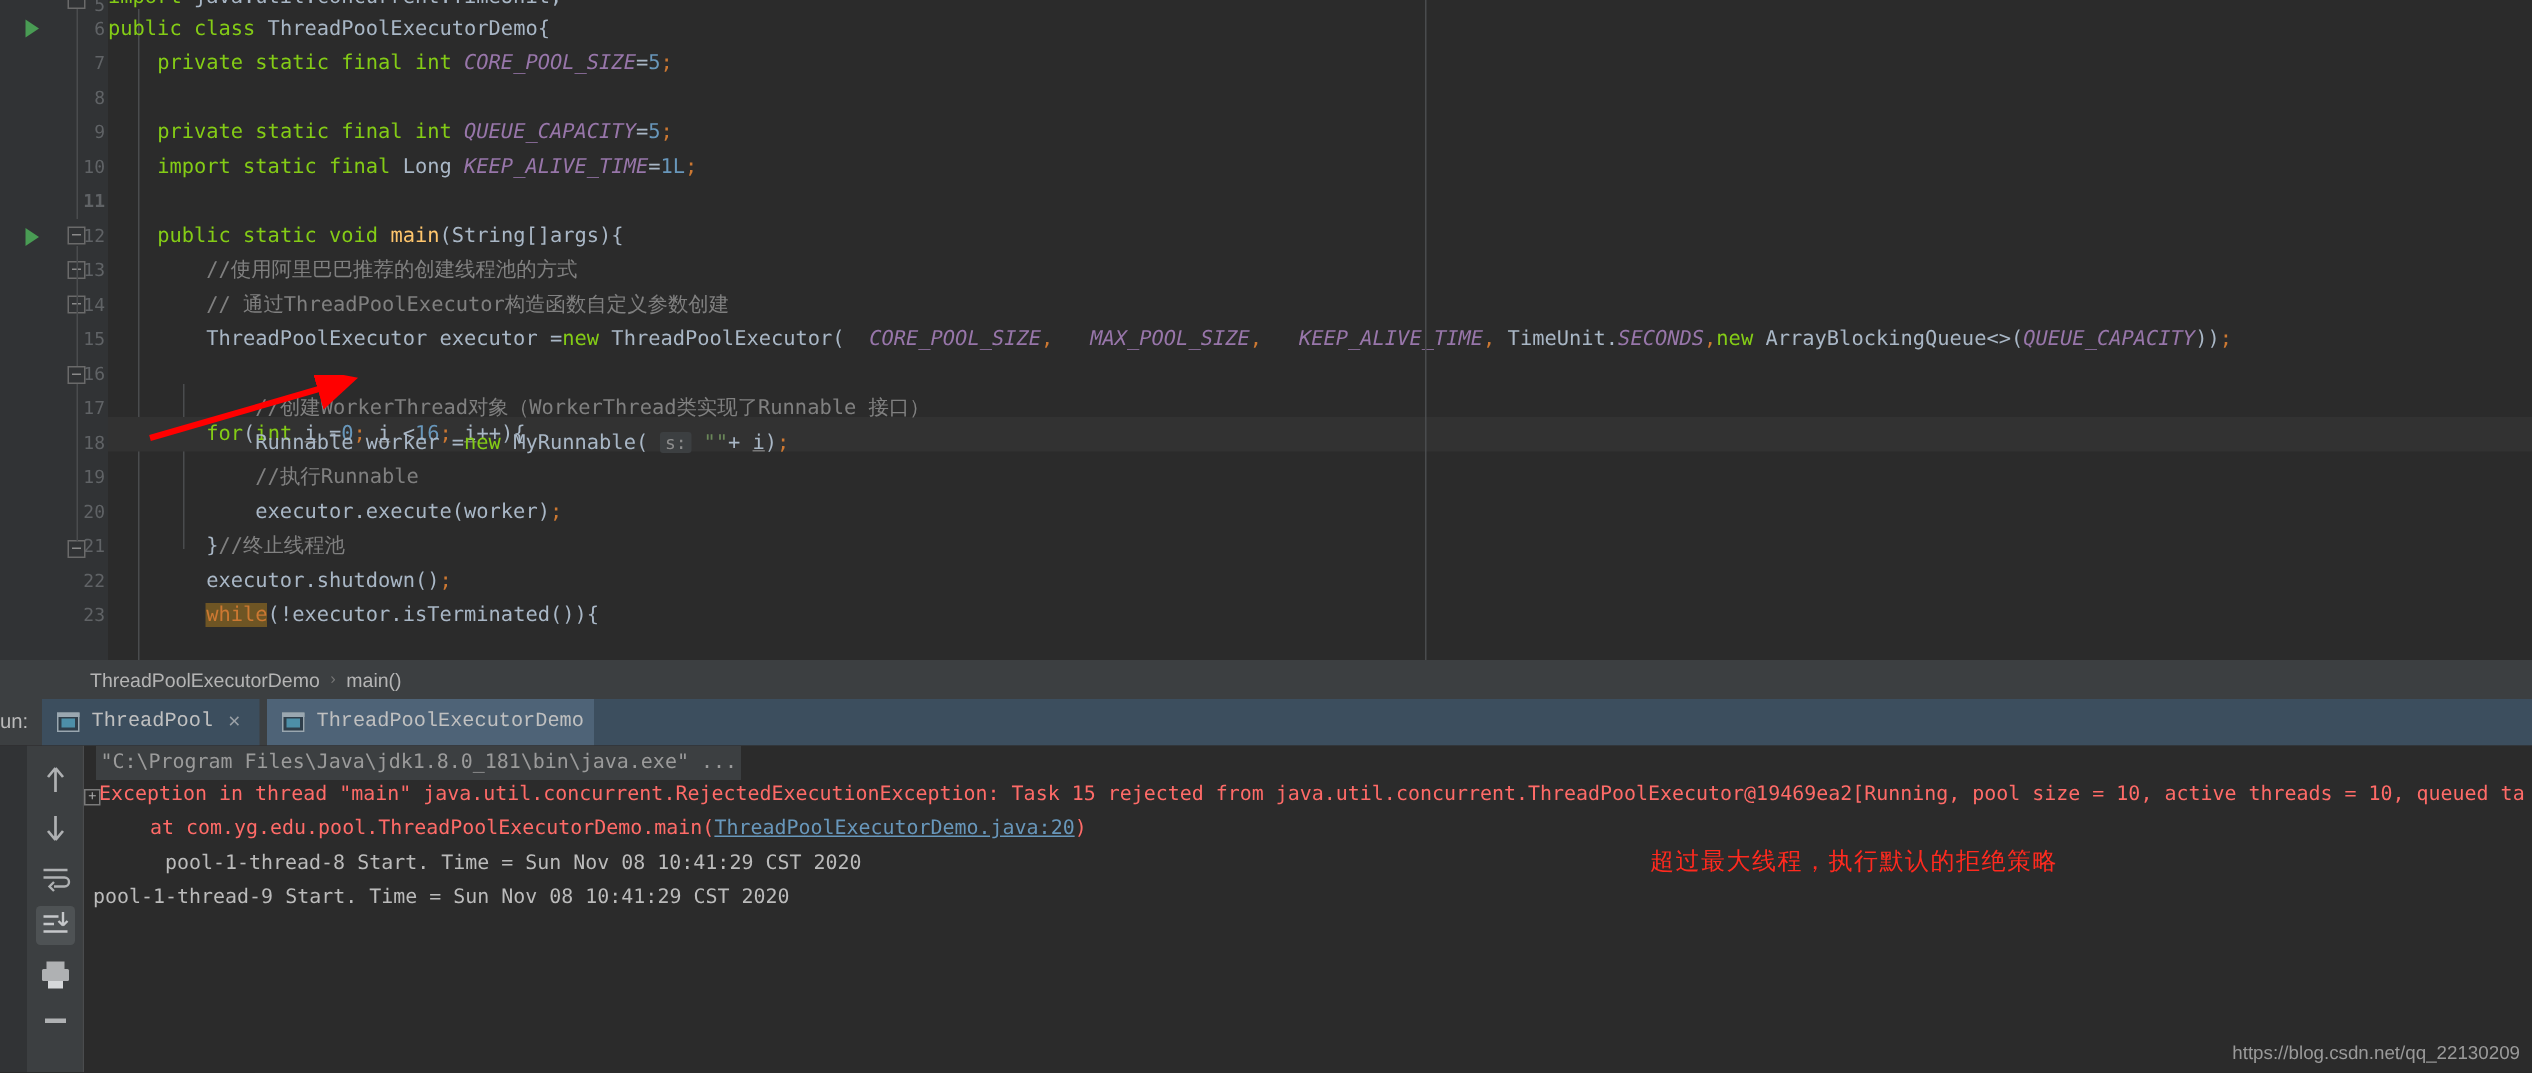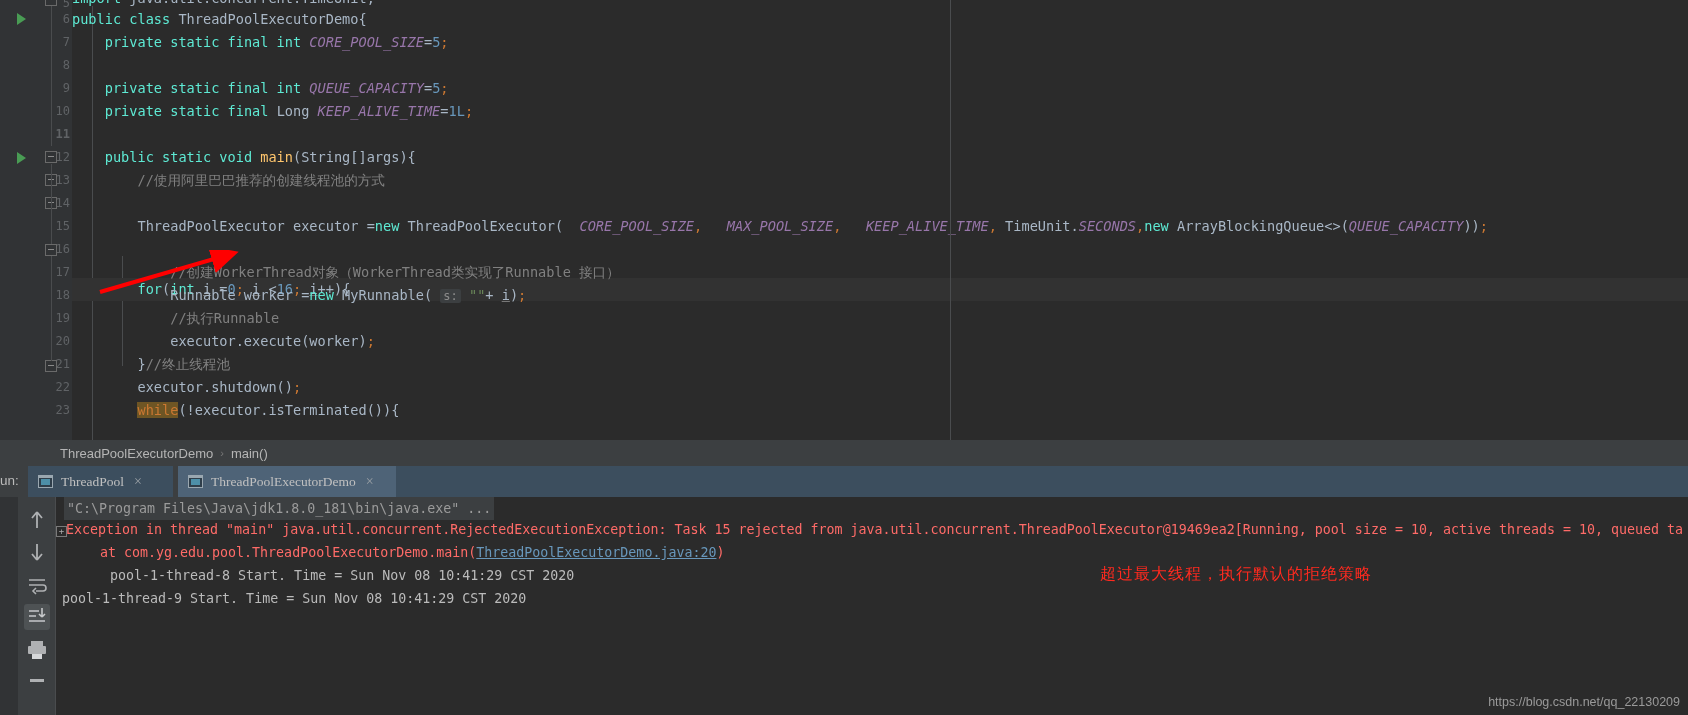--- a/index.html
+++ b/index.html
@@ -20,21 +20,21 @@
   .fold{position:absolute;left:45px;width:12px;height:12px;border:1px solid #6a6a6a;box-sizing:border-box;background:transparent;}
   .fold:after{content:"";position:absolute;left:2px;top:4px;width:6px;height:1px;background:#8a8a8a;}
   .vline{position:absolute;left:51px;width:1px;background:#4a4c4e;}
 
   .code{position:absolute;left:72px;top:0;right:0;height:440px;}
   .cline{position:absolute;left:0;white-space:pre;font-size:13.6px;line-height:23px;height:23px;
          font-family:"DejaVu Sans Mono","Liberation Mono",monospace;color:#a9b7c6;letter-spacing:0px;}
   .cline.hl{background:#323232;width:1616px;margin-top:40px;}
   .indent-guide{position:absolute;width:1px;background:#4a4c4e;}
 
-  .kw{color:#5eead4;}
+  .kw{color:#84cc16;}
   .cls{color:#a9b7c6;}
   .num{color:#6897bb;}
   .cmt{color:#808080;}
   .const{color:#9876aa;font-style:italic;}
   .fld{color:#9876aa;font-style:italic;}
   .meth{color:#ffc66d;}
   .punct{color:#cc7832;}
   .var-u{color:#a9b7c6;text-decoration:underline;text-decoration-color:#787878;}
   .str{color:#6a8759;}
   .hint{background:#3c3f41;color:#8c8c8c;border-radius:2px;padding:0 3px;font-size:12px;font-style:normal;}
@@ -46,21 +46,21 @@
     display:flex;align-items:center;padding-left:60px;box-sizing:border-box;
     font-family:"Liberation Sans",sans-serif;font-size:13px;color:#b0b0b0;}
   .crumb{color:#b5b5b5;}
   .crumb-sep{color:#777;margin:0 7px;font-size:11px;}
 
   
   .tabbar{position:absolute;left:0;top:466px;width:1688px;height:31px;background:#3c3f41;}
   .tabbar-inner{position:absolute;left:0;top:0;height:31px;width:1688px;background:#3c3f41;}
   .runlabel{position:absolute;left:0;top:7px;color:#bbb;font-family:"Liberation Sans",sans-serif;font-size:13.5px;}
   .tab{position:absolute;top:0;height:31px;display:flex;align-items:center;box-sizing:border-box;
-       font-family:Liberation Serif, serif;font-size:13.5px;color:#c0c0c0;padding:0 10px;}
+       font-family:Liberation Mono, monospace;font-size:13.5px;color:#c0c0c0;padding:0 10px;}
   .tab.inactive{background:#3c4e5e;}
   .tab.active{background:#4e6377;}
   .tab-ico{width:15px;height:13px;border:1px solid #9aa7b0;box-sizing:border-box;background:#2f3e4a;margin-right:8px;position:relative;flex:none;}
   .tab-ico:after{content:"";position:absolute;left:2px;top:3px;right:2px;bottom:2px;background:#4d8fa8;}
   .tab-ico:before{content:"";position:absolute;left:-1px;top:-1px;right:-1px;height:3px;background:#9aa7b0;}
   .tab-close{margin-left:10px;color:#9aa0a6;font-size:14px;line-height:1;}
   .tabbar-tail{position:absolute;top:0;height:31px;background:#3c4e5e;}
 
   
   .console{position:absolute;left:0;top:497px;width:1688px;height:218px;background:#2b2b2b;overflow:hidden;}
@@ -139,24 +139,25 @@
 
       <div class="indent-guide" style="left:20px;top:6px;height:434px;"></div>
       <div class="indent-guide" style="left:50px;top:256px;height:110px;"></div>
 
       <div class="cline" style="top:-13px;"><span class="kw">import</span> java.util.concurrent.TimeUnit;</div>
 
       <div class="cline" style="top:8px;"><span class="kw">public class </span><span class="cls">ThreadPoolExecutorDemo</span>{</div>
 
       <div class="cline" style="top:31px;">    <span class="kw">private static final int </span><span class="fld">CORE_POOL_SIZE</span>=<span class="num">5</span><span class="punct">;</span></div>
       <div class="cline" style="top:77px;">    <span class="kw">private static final int </span><span class="fld">QUEUE_CAPACITY</span>=<span class="num">5</span><span class="punct">;</span></div>
-      <div class="cline" style="top:100px;">    <span class="kw">private static final </span><span class="cls">Long </span><span class="fld">KEEP_ALIVE_TIME</span>=<span class="num">1L</span><span class="punct">;</span></div>
+      <div class="cline" style="top:100px;">    <span class="kw">import static final </span><span class="cls">Long </span><span class="fld">KEEP_ALIVE_TIME</span>=<span class="num">1L</span><span class="punct">;</span></div>
 
       <div class="cline" style="top:146px;">    <span class="kw">public static void </span><span class="meth">main</span>(String[]args){</div>
       <div class="cline" style="top:169px;">        <span class="cmt">//使用阿里巴巴推荐的创建线程池的方式</span></div>
+      <div class="cline" style="top:192px;">        <span class="cmt">// 通过ThreadPoolExecutor构造函数自定义参数创建</span></div>
       <div class="cline" style="top:215px;">        ThreadPoolExecutor executor =<span class="kw">new </span>ThreadPoolExecutor(  <span class="const">CORE_POOL_SIZE</span><span class="punct">,</span>   <span class="const">MAX_POOL_SIZE</span><span class="punct">,</span>   <span class="const">KEEP_ALIVE_TIME</span><span class="punct">,</span> TimeUnit.<span class="const">SECONDS</span><span class="punct">,</span><span class="kw">new </span>ArrayBlockingQueue&lt;&gt;(<span class="const">QUEUE_CAPACITY</span>))<span class="punct">;</span></div>
 
       <div class="cline hl" style="top:238px;">        <span class="kw">for</span>(<span class="kw">int </span><span class="var-u">i</span> =<span class="num">0</span><span class="punct">;</span> <span class="var-u">i</span> &lt;<span class="num">16</span><span class="punct">;</span> <span class="var-u">i</span>++){</div>
 
       <div class="cline" style="top:261px;">            <span class="cmt">//创建WorkerThread对象（WorkerThread类实现了Runnable 接口）</span></div>
       <div class="cline" style="top:284px;">            Runnable worker =<span class="kw">new </span>MyRunnable( <span class="hint">s:</span> <span class="str">""</span>+ <span class="var-u">i</span>)<span class="punct">;</span></div>
       <div class="cline" style="top:307px;">            <span class="cmt">//执行Runnable</span></div>
       <div class="cline" style="top:330px;">            executor.execute(worker)<span class="punct">;</span></div>
       <div class="cline" style="top:353px;">        }<span class="cmt">//终止线程池</span></div>
       <div class="cline" style="top:376px;">        executor.shutdown()<span class="punct">;</span></div>

